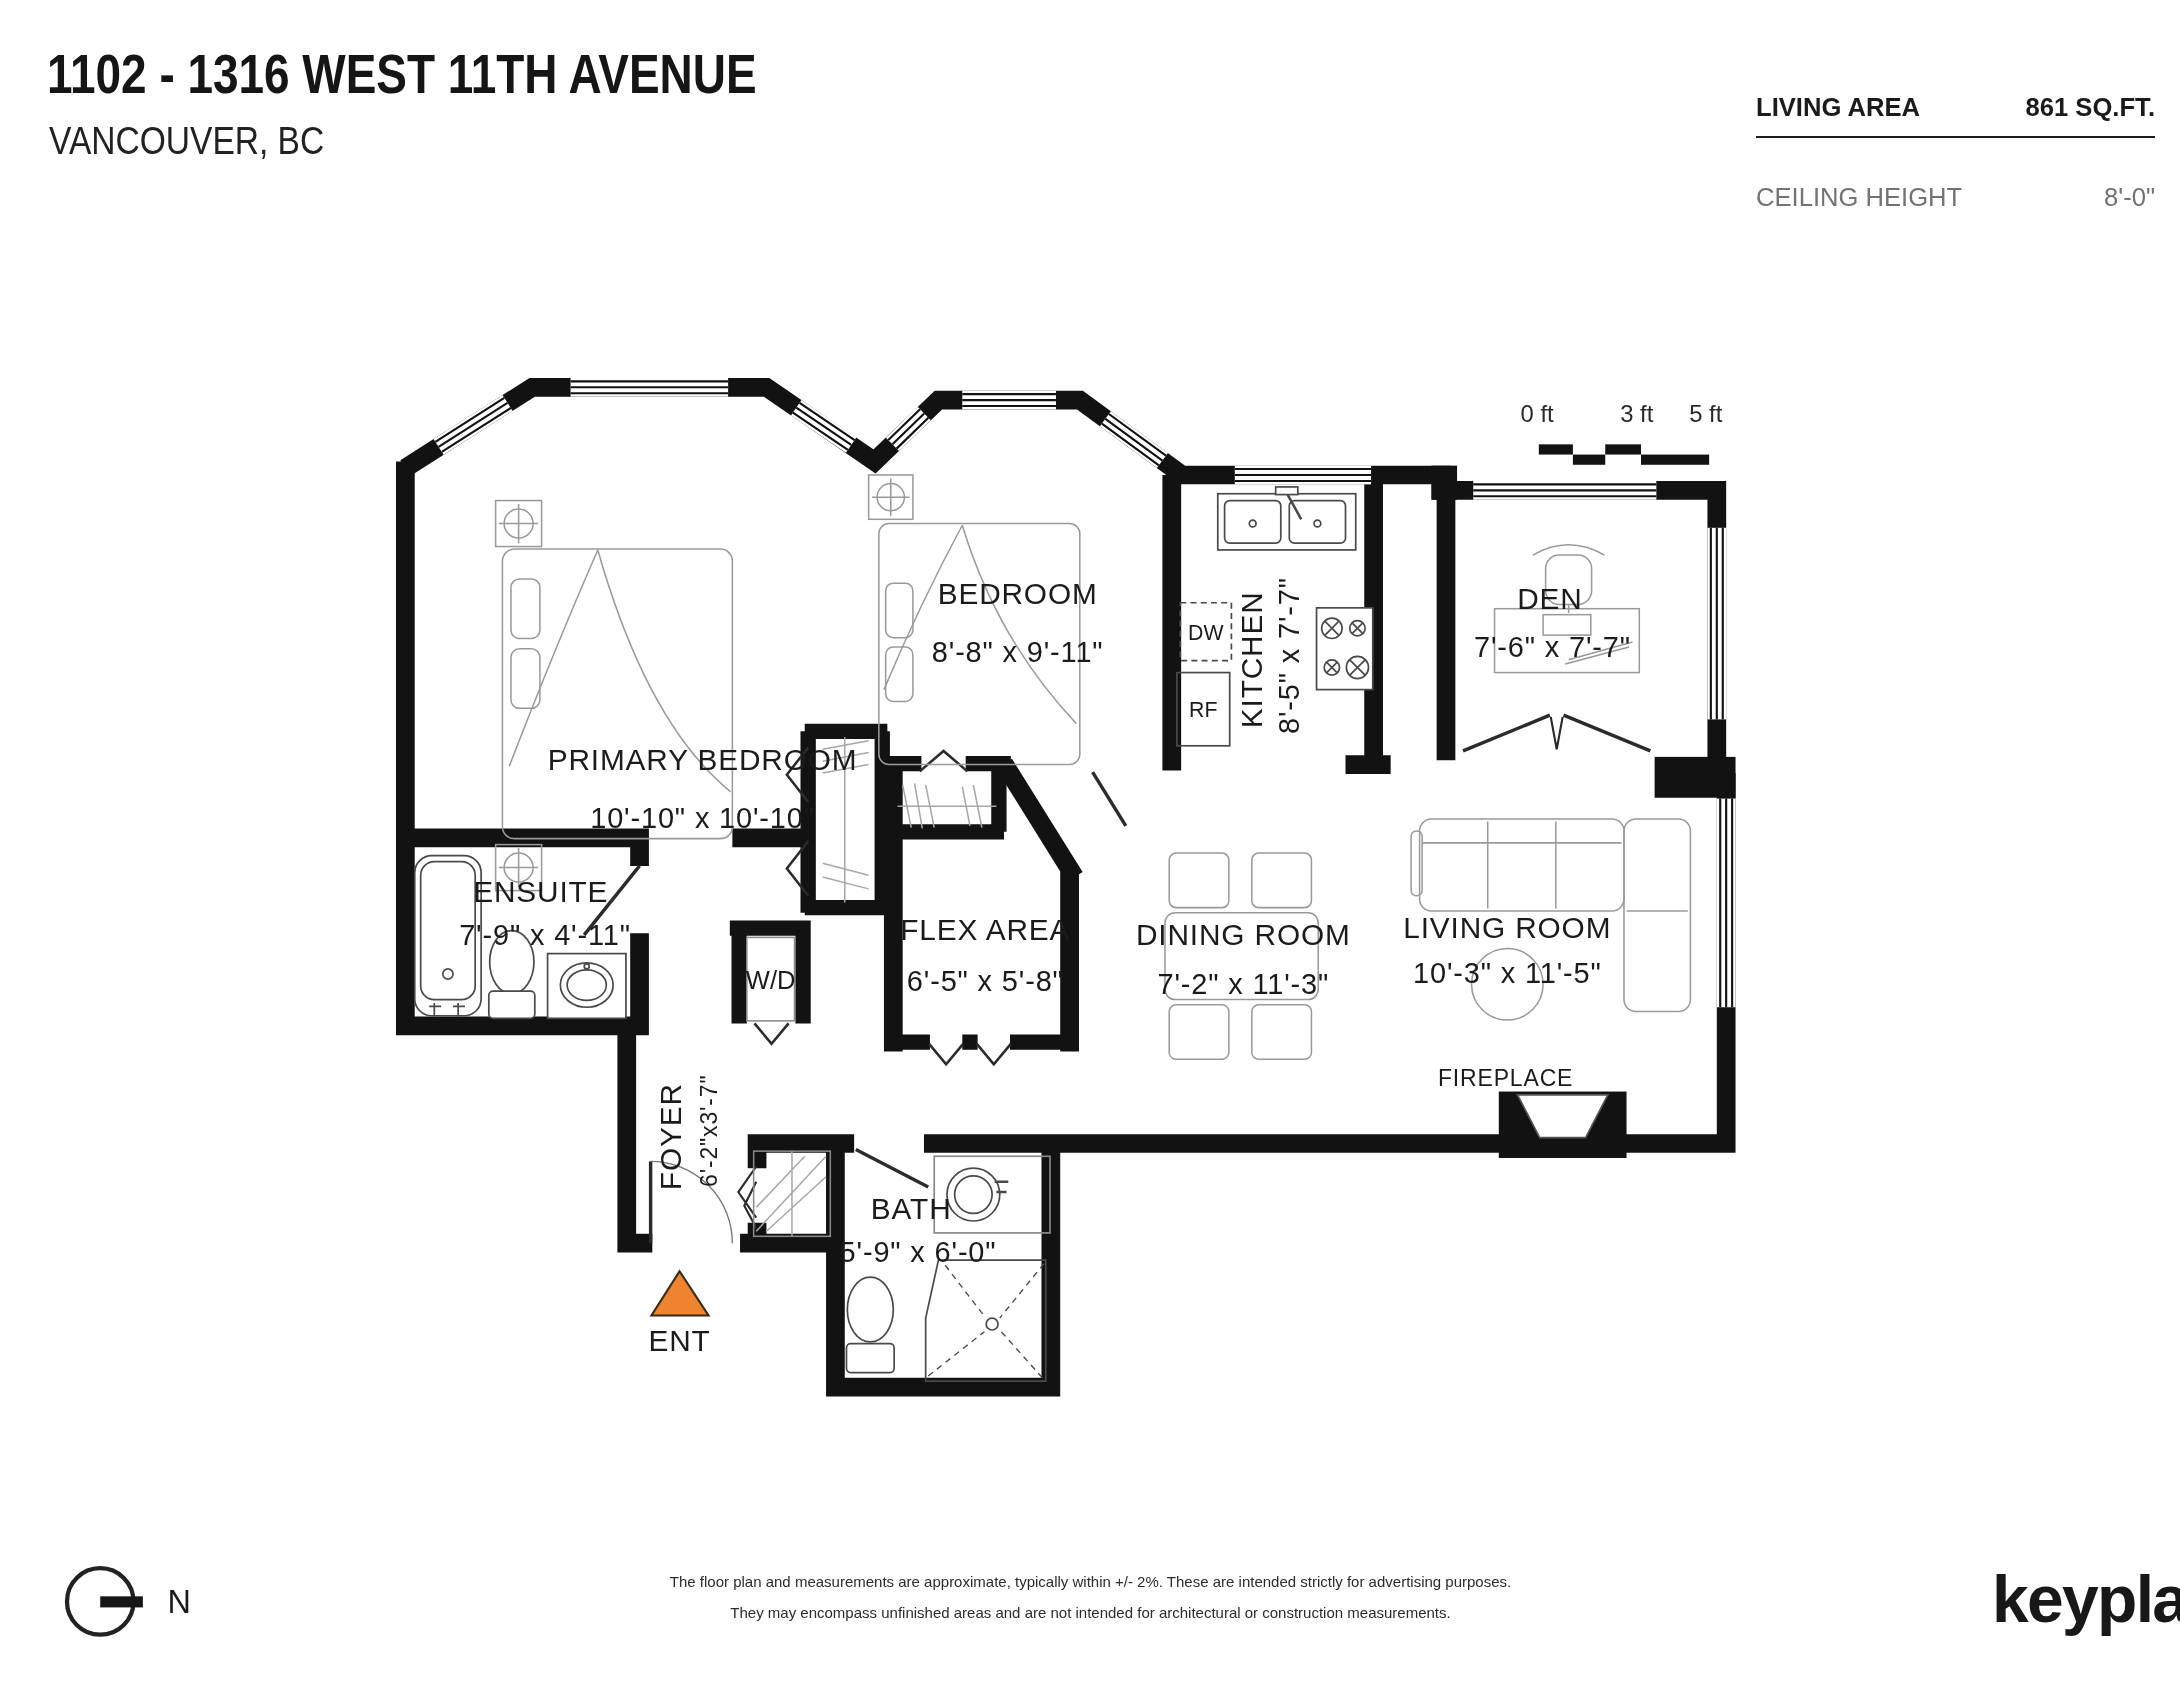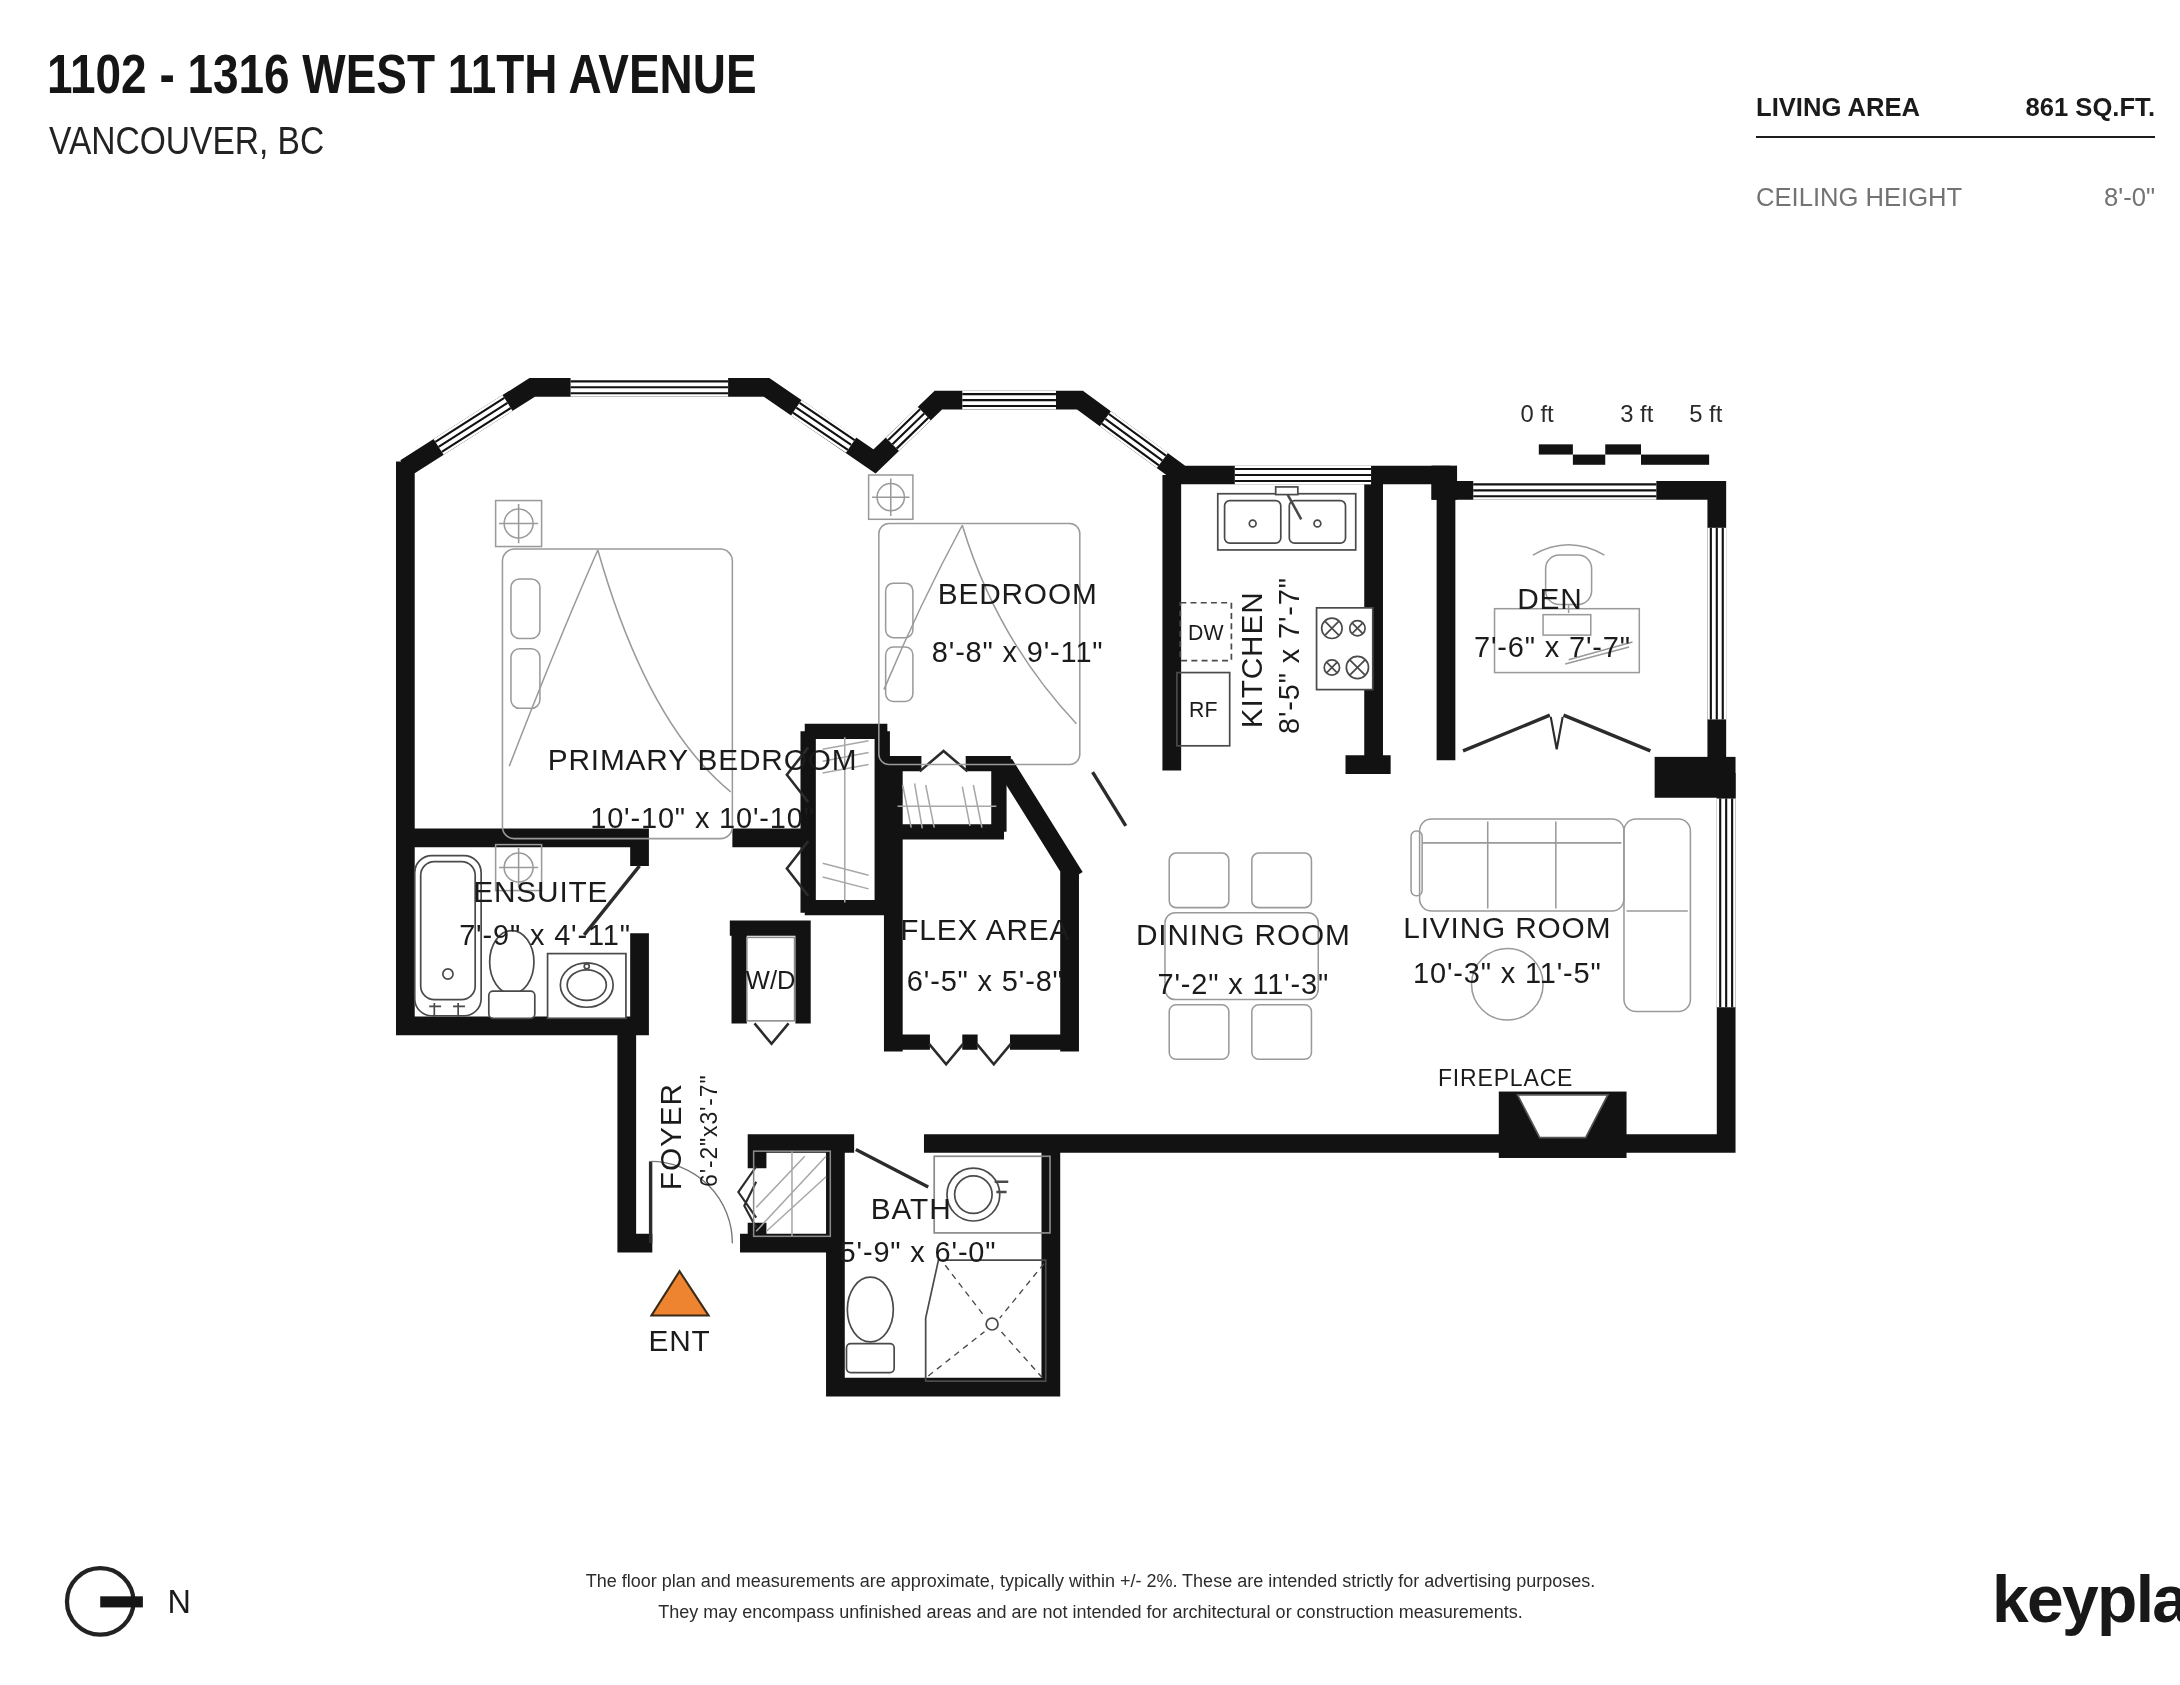--- a/index.html
+++ b/index.html
@@ -6,21 +6,21 @@
   body{width:2181px;height:1686px;position:relative;font-family:"Liberation Sans",sans-serif;color:#1b1b1b;overflow:hidden;}
   .title{position:absolute;left:47px;top:41px;font-size:56px;font-weight:bold;letter-spacing:0px;transform:scaleX(.82);transform-origin:left top;white-space:nowrap;color:#151515;}
   .subtitle{position:absolute;left:49px;top:119px;font-size:39px;font-weight:400;transform:scaleX(.86);transform-origin:left top;white-space:nowrap;color:#222;}
   .info{position:absolute;left:1756px;top:61px;width:399px;}
   .info .row{display:flex;justify-content:space-between;align-items:baseline;font-size:25.6px;margin-top:32px;}
   .info .row1{font-weight:bold;padding-bottom:13.6px;border-bottom:2.6px solid #1d1d1d;}
   .info .row2{font-weight:400;padding-top:13.6px;color:#737373;}
   .info .val{font-weight:600;}
   .info .row2 .val{font-weight:400;}
   .plan{position:absolute;left:366px;top:366px;}
-  .footer{position:absolute;left:0;top:1566px;width:2181px;text-align:center;font-size:18px;line-height:31px;color:#2c2c2c;}
+  .footer{position:absolute;left:0;top:1566px;width:2181px;text-align:center;font-size:15px;line-height:31px;color:#2c2c2c;}
   .compass{position:absolute;left:61px;top:1557px;}
   .brand{position:absolute;left:1992px;top:1566px;display:flex;align-items:flex-start;}
   .brand .word{font-size:66px;font-weight:bold;letter-spacing:-1.7px;color:#181818;line-height:1;}
   .brand svg{margin-left:-1.7px;margin-top:-3.4px;}
   svg text{font-family:"Liberation Sans",sans-serif;fill:#1b1b1b;}
   .rname{font-size:35px;letter-spacing:1px;}
   .rdims{font-size:34px;letter-spacing:1px;}
   .small{font-size:27px;letter-spacing:1px;}
   .tiny{font-size:25px;}
   .wd{font-size:30px;}

